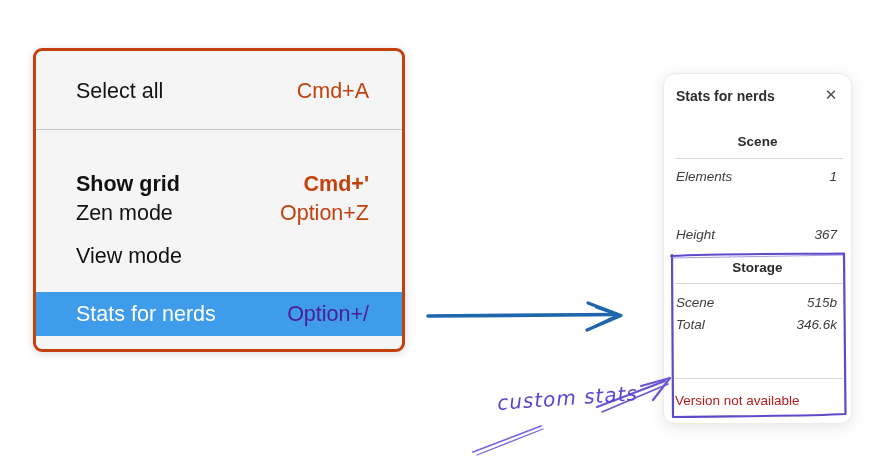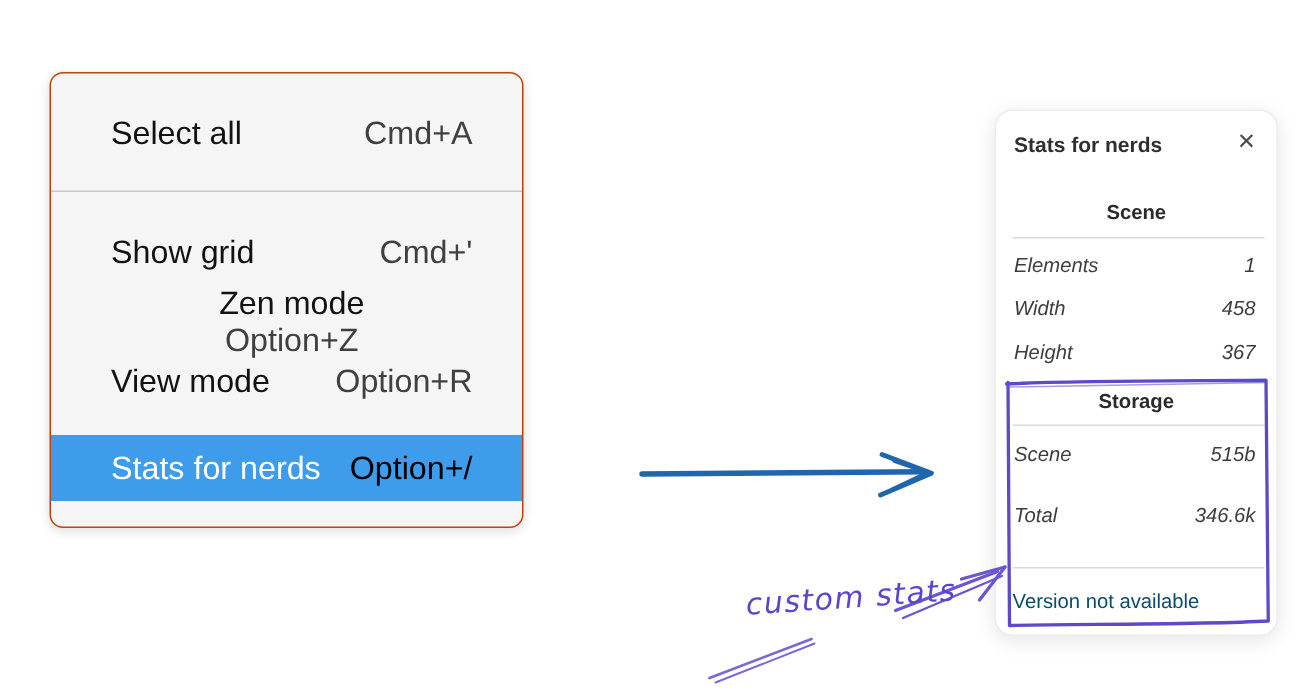--- a/index.html
+++ b/index.html
@@ -3,39 +3,39 @@
 <meta charset="utf-8">
 <style>
   html,body{margin:0;padding:0;background:#ffffff;}
   body{
     width:873px;height:461px;position:relative;overflow:hidden;
     font-family:"Liberation Sans", sans-serif;
   }
 
   
   .menu{
-    position:absolute;left:33px;top:48px;width:316px;height:304px;
-    background:#f5f5f6;border:1px solid #c2410c;border-radius:9px;
+    position:absolute;left:33px;top:48px;width:372px;height:304px;
+    background:#f5f5f6;border:3px solid #c2410c;border-radius:9px;
     box-shadow:0 2px 8px rgba(0,0,0,.14);
     box-sizing:border-box;
   }
   .menu-item{
     position:absolute;left:0;right:0;
     display:flex;justify-content:space-between;align-items:center;
     padding:0 33px 0 40px;
     font-size:21.5px;color:#121212;
   }
-  .menu-item .shortcut{color:#404040;}
+  .menu-item .shortcut{color:#c2410c;}
   .mi-1{top:18px;height:44px;}
   .menu-sep{position:absolute;left:0;right:0;top:78px;border-top:1px solid #c5c8cd;}
-  .mi-2{top:98px;height:43px;}
-  .mi-3{top:141px;height:43px;flex-direction:column;}
+  .mi-2{top:112px;height:43px;font-weight:bold;}
+  .mi-3{top:141px;height:43px;}
   .mi-4{top:184px;height:43px;}
   .mi-5{top:241px;height:44px;background:#3f9ceb;color:#ffffff;}
-  .mi-5 .shortcut{color:#000000;}
+  .mi-5 .shortcut{color:#4c1d95;}
 
   
   .panel{
     position:absolute;left:663px;top:73px;width:189px;height:351px;
     background:#ffffff;border:1px solid #ececec;border-radius:12px;
     box-shadow:0 3px 14px rgba(0,0,0,.10);
     box-sizing:border-box;
     font-size:13.5px;color:#3d3d3d;
   }
   .panel-title{
@@ -56,22 +56,22 @@
   .sh-version{top:281px;}
   .rule{position:absolute;left:11px;right:8px;border-top:1px solid #d6dade;}
   .rl-1{top:84px;}
   .rl-2{top:209px;}
   .rl-3{top:304px;}
   .stat-row{
     position:absolute;left:12px;right:14px;height:18px;line-height:18px;
     display:flex;justify-content:space-between;font-style:italic;
   }
   .sr-1{top:94px;} .sr-2{top:123px;} .sr-3{top:152px;}
-  .sr-4{top:220px;} .sr-5{top:261px;}
-  .panel-note{position:absolute;left:11px;top:318px;height:18px;line-height:18px;color:#0c4a6e;}
+  .sr-4{top:220px;} .sr-5{top:242px;}
+  .panel-note{position:absolute;left:11px;top:318px;height:18px;line-height:18px;color:#b91c1c;}
 
   
   .overlay{position:absolute;left:0;top:0;width:873px;height:461px;pointer-events:none;z-index:10;}
   .custom-label{
     position:absolute;left:497px;top:386px;z-index:11;
     font-family:"DejaVu Sans", sans-serif;font-style:italic;
     font-size:20px;letter-spacing:1px;color:#5b45cf;
     transform:rotate(-4deg);white-space:nowrap;
   }
 </style>
@@ -87,41 +87,36 @@
   <div class="menu-item mi-2">
     <span>Show grid</span>
     <span class="shortcut">Cmd+'</span>
   </div>
   <div class="menu-item mi-3">
     <span>Zen mode</span>
     <span class="shortcut">Option+Z</span>
   </div>
   <div class="menu-item mi-4">
     <span>View mode</span>
-    <span class="shortcut">Option+R</span>
   </div>
   <div class="menu-item mi-5">
     <span>Stats for nerds</span>
     <span class="shortcut">Option+/</span>
   </div>
 </div>
 
 <div class="panel">
   <div class="panel-title">Stats for nerds</div>
   <div class="panel-close">✕</div>
 
   <div class="sec-head sh-scene">Scene</div>
   <div class="rule rl-1"></div>
   <div class="stat-row sr-1">
     <span>Elements</span>
     <span>1</span>
-  </div>
-  <div class="stat-row sr-2">
-    <span>Width</span>
-    <span>458</span>
   </div>
   <div class="stat-row sr-3">
     <span>Height</span>
     <span>367</span>
   </div>
 
   <div class="sec-head sh-storage">Storage</div>
   <div class="rule rl-2"></div>
   <div class="stat-row sr-4">
     <span>Scene</span>

